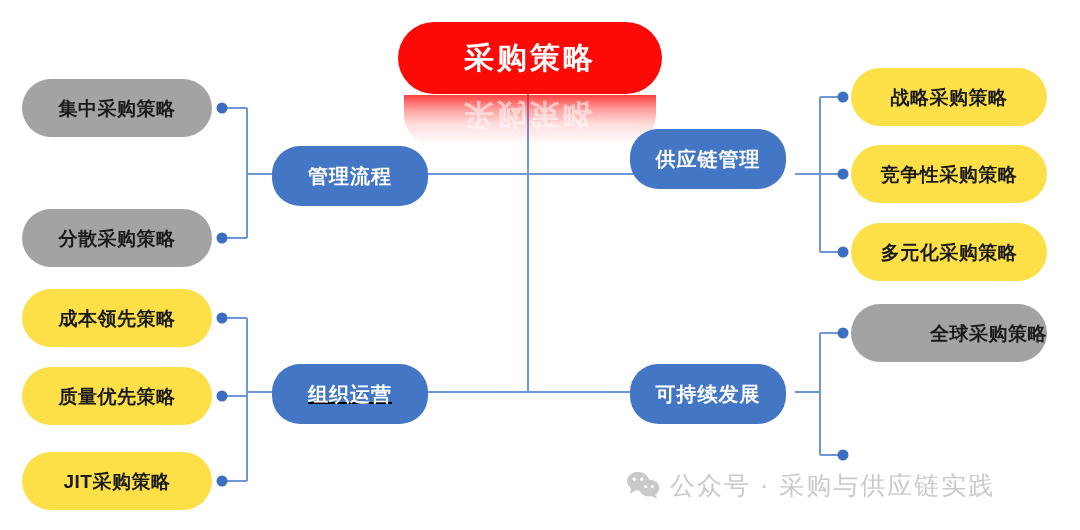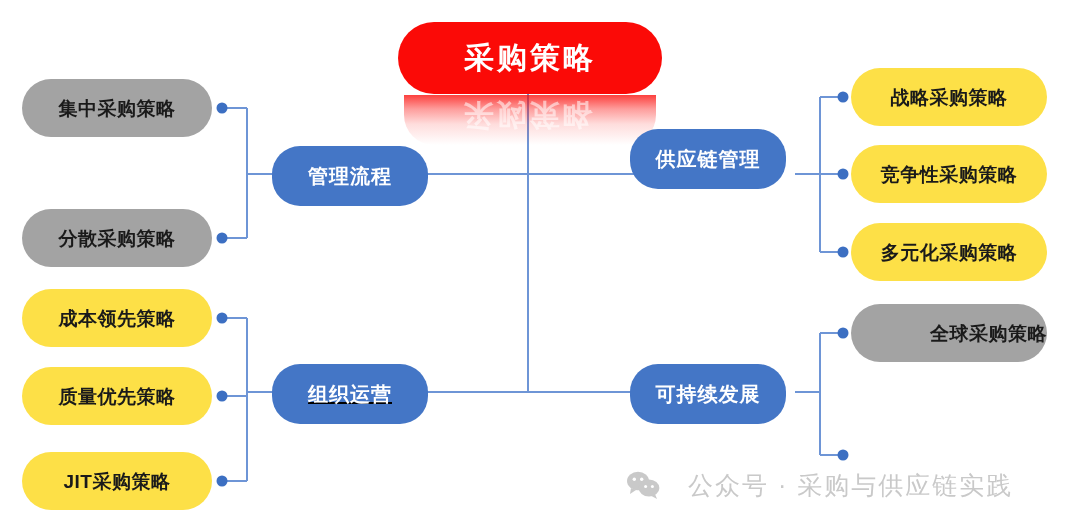--- a/index.html
+++ b/index.html
@@ -125,21 +125,21 @@
   .leaf.cream { background: #a3a3a3; }
   .leaf.gray  { background: #fde047; }
 
   
   .footer {
     position: absolute;
     left: 626px;
     top: 470px;
     display: flex;
     align-items: center;
-    gap: 28px;
+    gap: 10px;
   }
   .footer-text {
     font-size: 25px;
     color: #C9C9C9;
     letter-spacing: 2px;
     line-height: 1;
     white-space: nowrap;
   }
   .wechat-icon {
     width: 34px;

